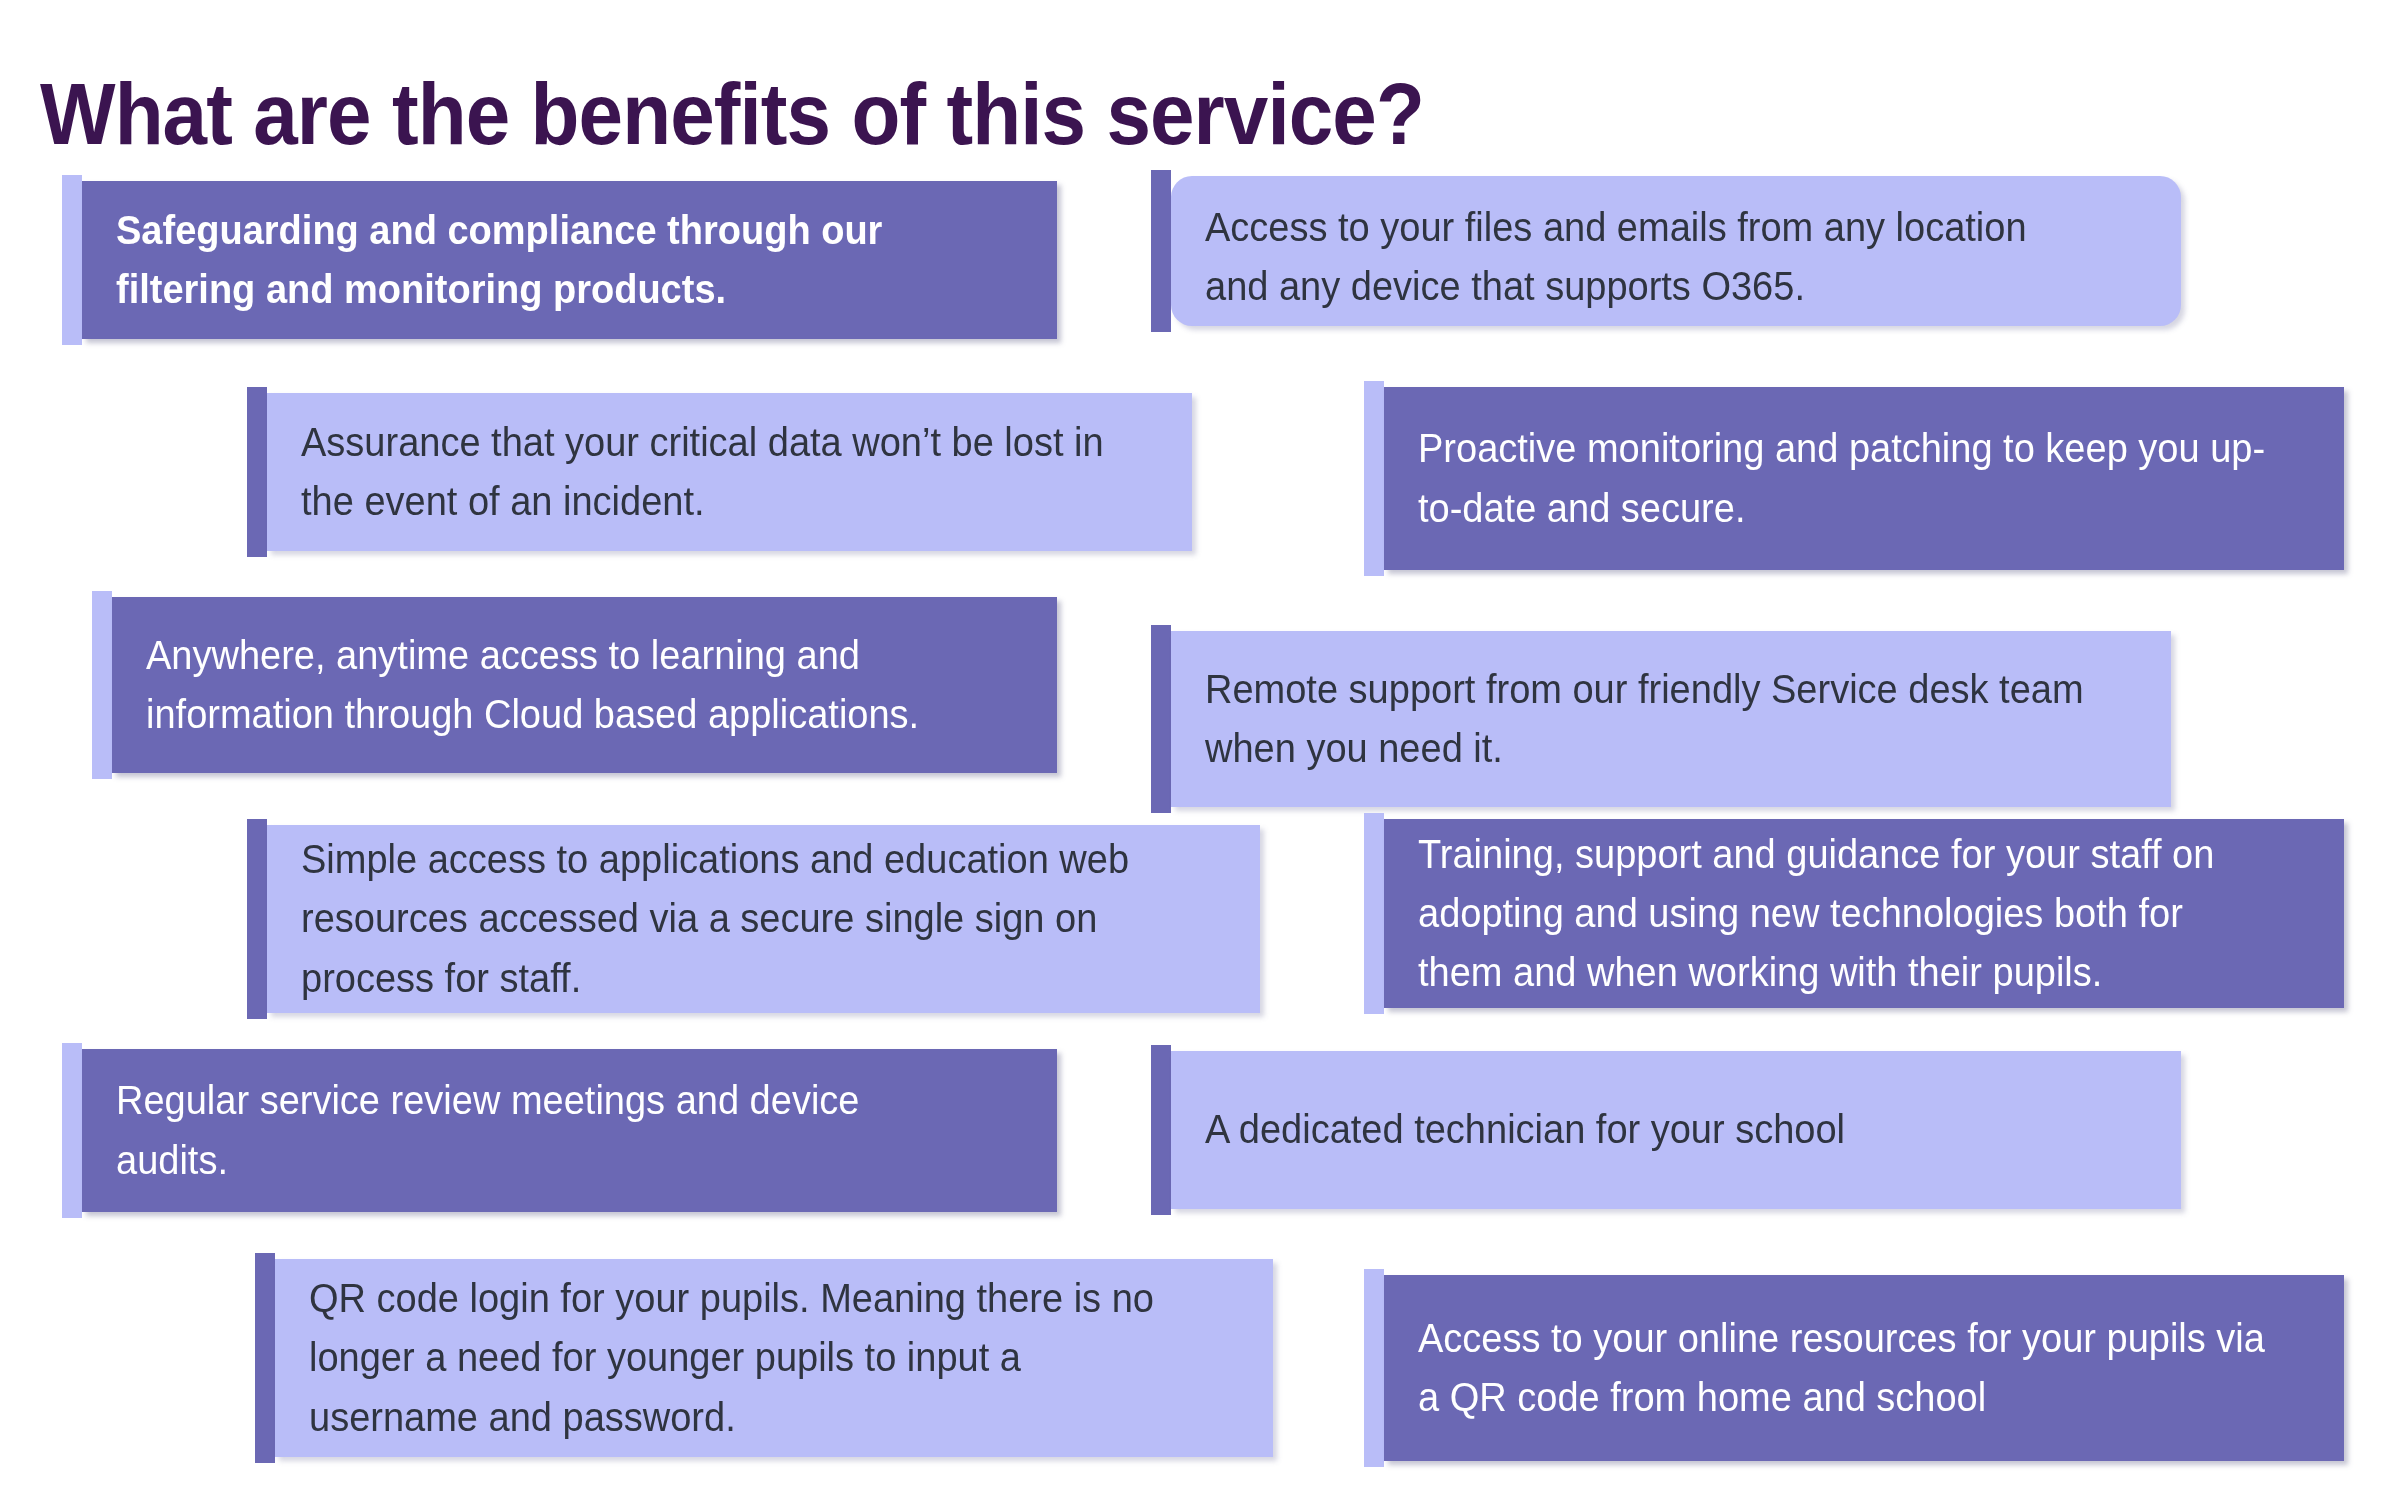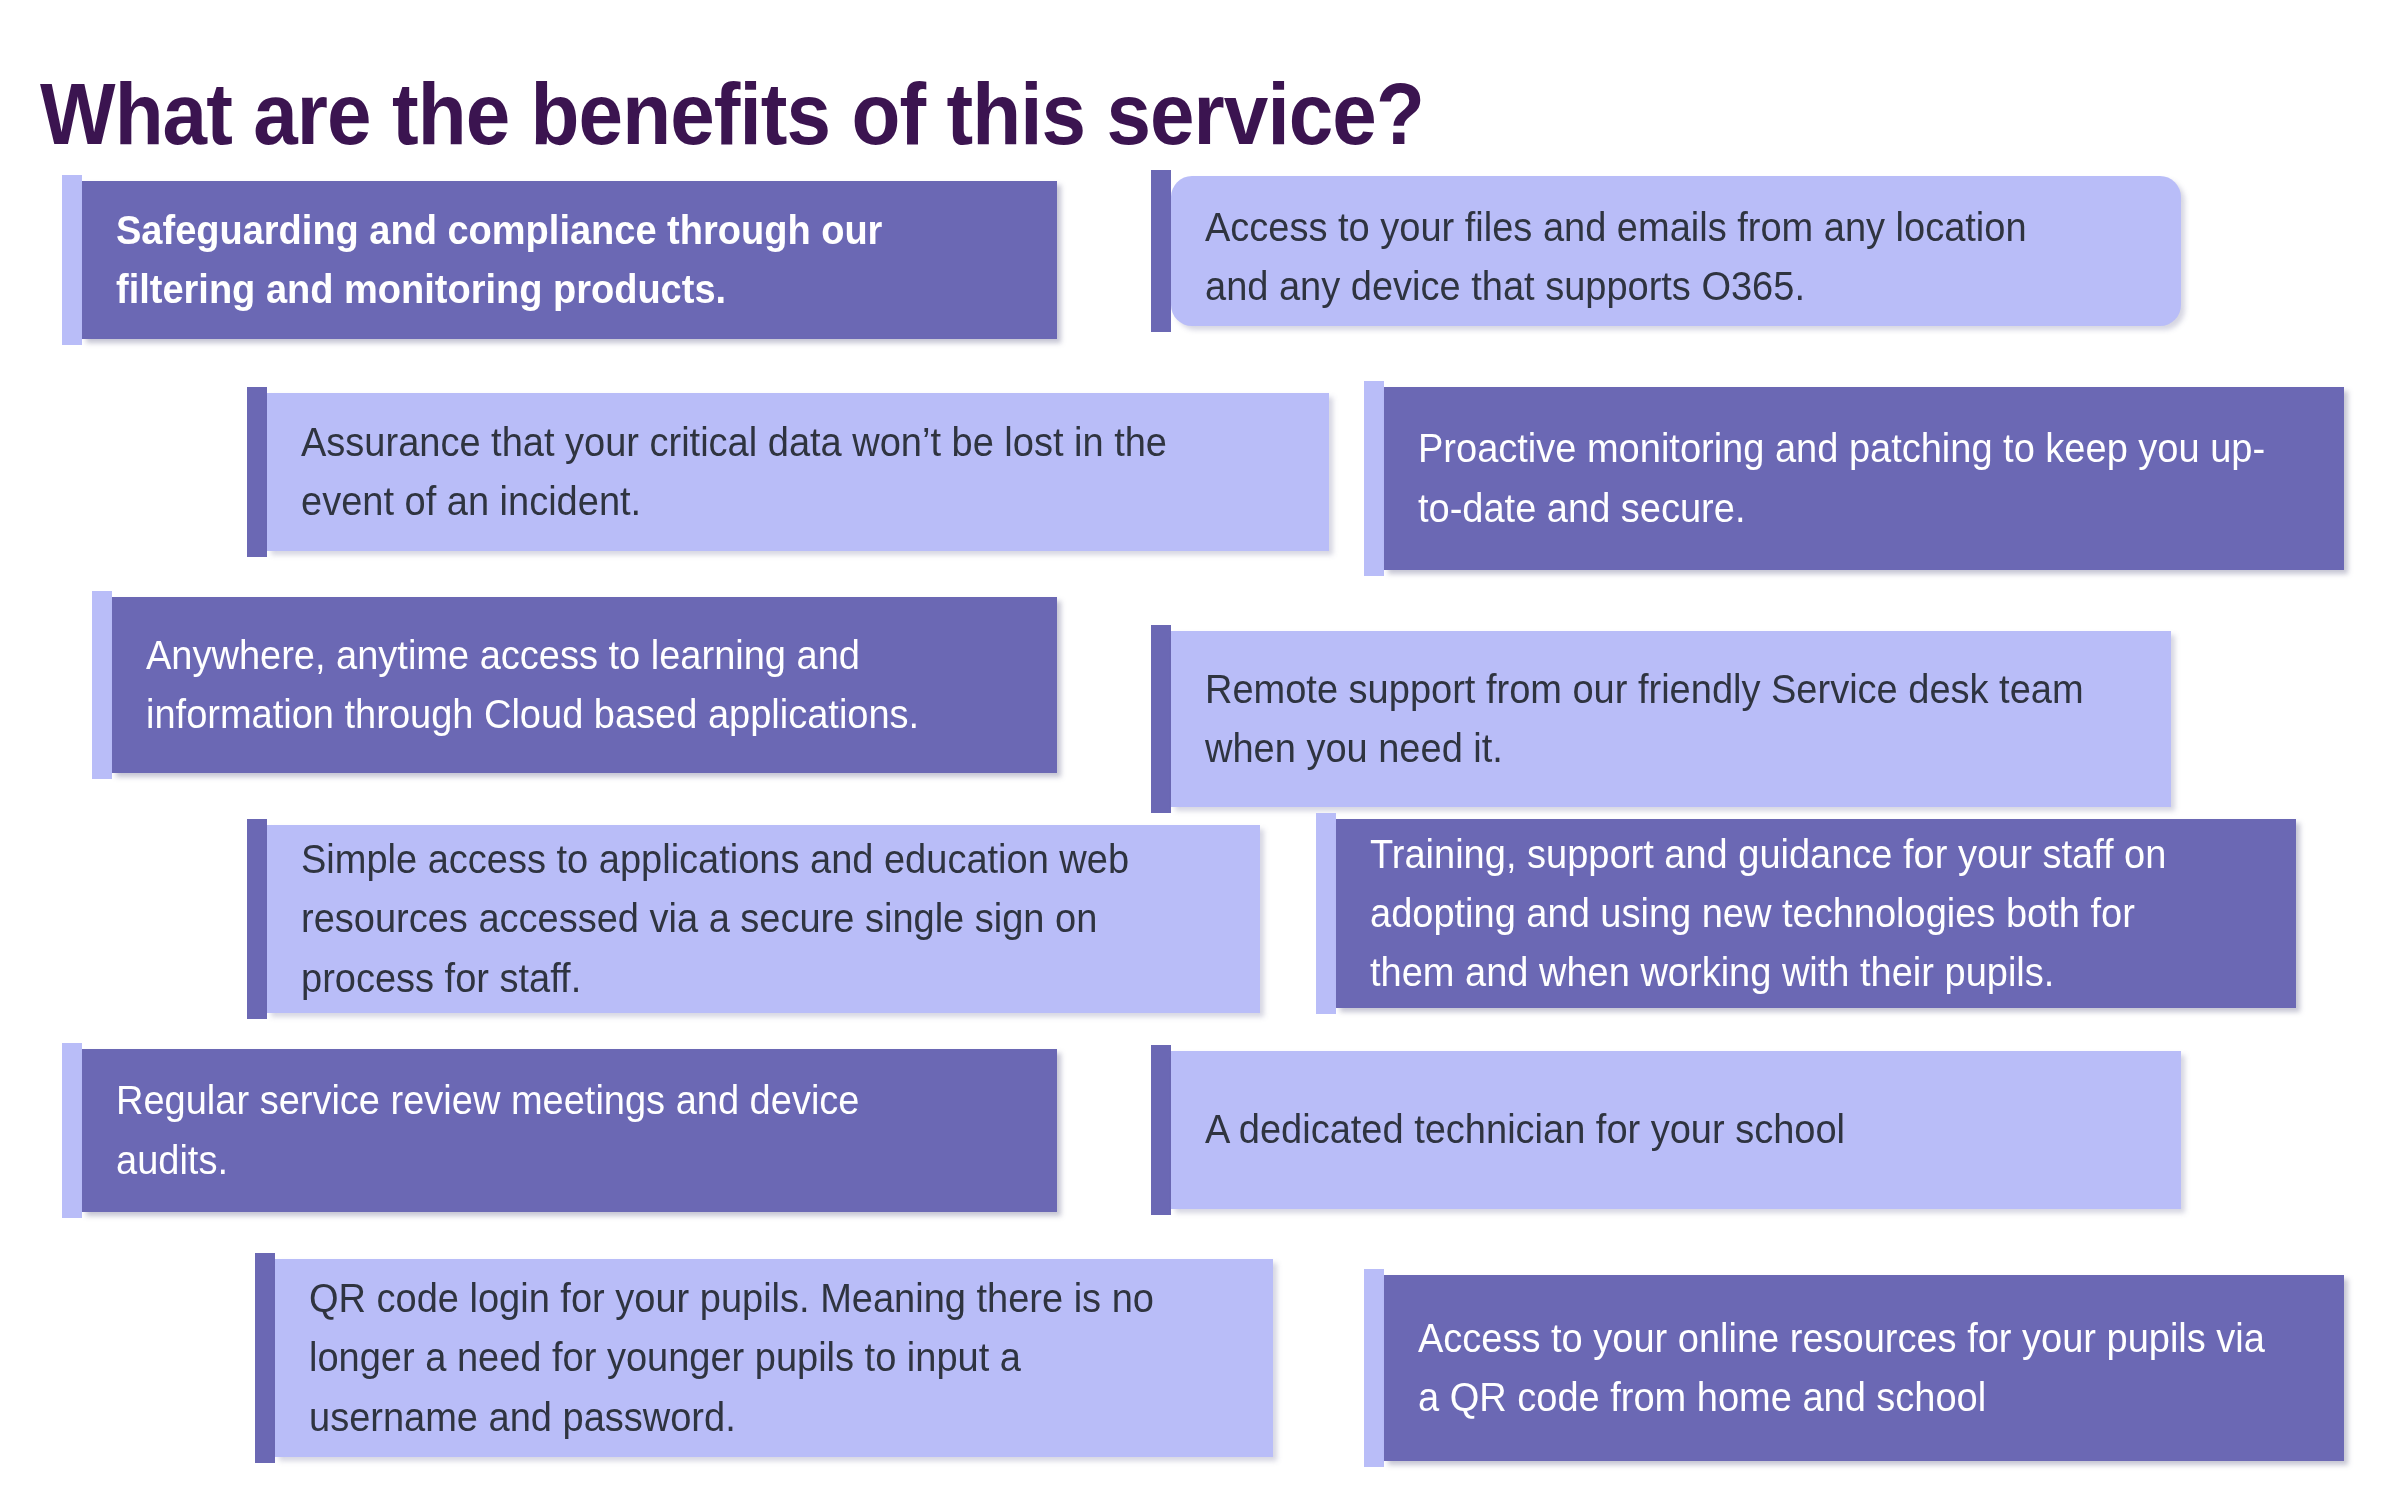--- a/index.html
+++ b/index.html
@@ -105,21 +105,21 @@
     </span>
   </div>
 
   <div class="callout light clipped" style="left:1151px; top:176px; width:1030px; height:150px;">
     <span class="bar"></span>
     <span class="body">
       <span class="txt">Access to your files and emails from any location and any device that supports O365.</span>
     </span>
   </div>
 
-  <div class="callout light" style="left:247px; top:393px; width:1082px; height:158px;">
+  <div class="callout light" style="left:247px; top:393px; width:945px; height:158px;">
     <span class="bar"></span>
     <span class="body">
       <span class="txt">Assurance that your critical data won’t be lost in the event of an incident.</span>
     </span>
   </div>
 
   <div class="callout dark" style="left:1364px; top:387px; width:980px; height:183px;">
     <span class="bar"></span>
     <span class="body">
       <span class="txt">Proactive monitoring and patching to keep you up-to-date and secure.</span>
@@ -140,21 +140,21 @@
     </span>
   </div>
 
   <div class="callout light" style="left:247px; top:825px; width:1013px; height:188px;">
     <span class="bar"></span>
     <span class="body">
       <span class="txt">Simple access to applications and education web resources accessed via a secure single sign on process for staff.</span>
     </span>
   </div>
 
-  <div class="callout dark" style="left:1316px; top:819px; width:980px; height:189px;">
+  <div class="callout dark" style="left:1364px; top:819px; width:980px; height:189px;">
     <span class="bar"></span>
     <span class="body">
       <span class="txt">Training, support and guidance for your staff on adopting and using new technologies both for them and when working with their pupils.</span>
     </span>
   </div>
 
   <div class="callout light" style="left:1151px; top:1051px; width:1030px; height:158px;">
     <span class="bar"></span>
     <span class="body">
       <span class="txt">A dedicated technician for your school</span>

